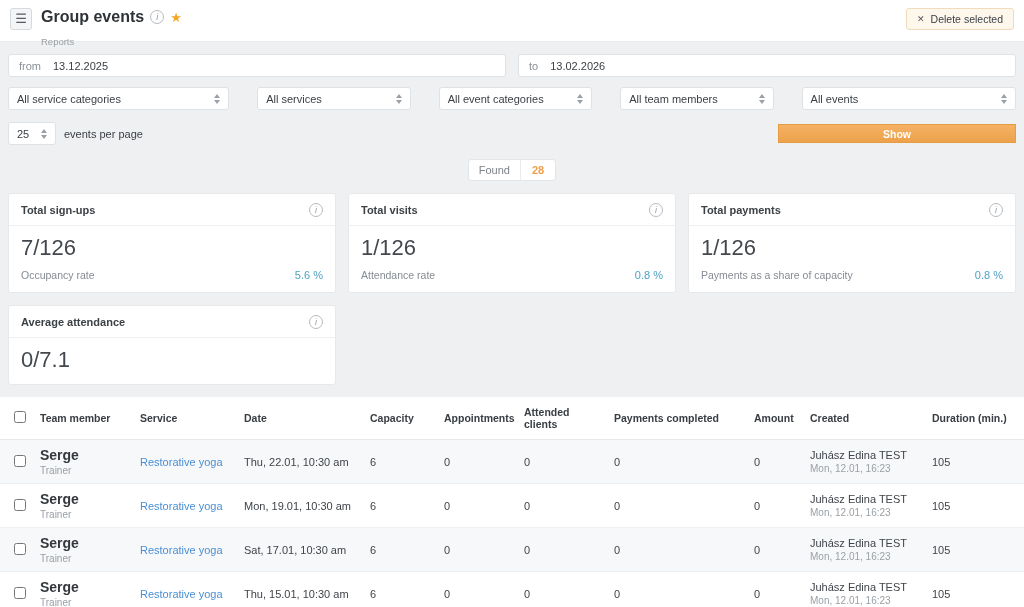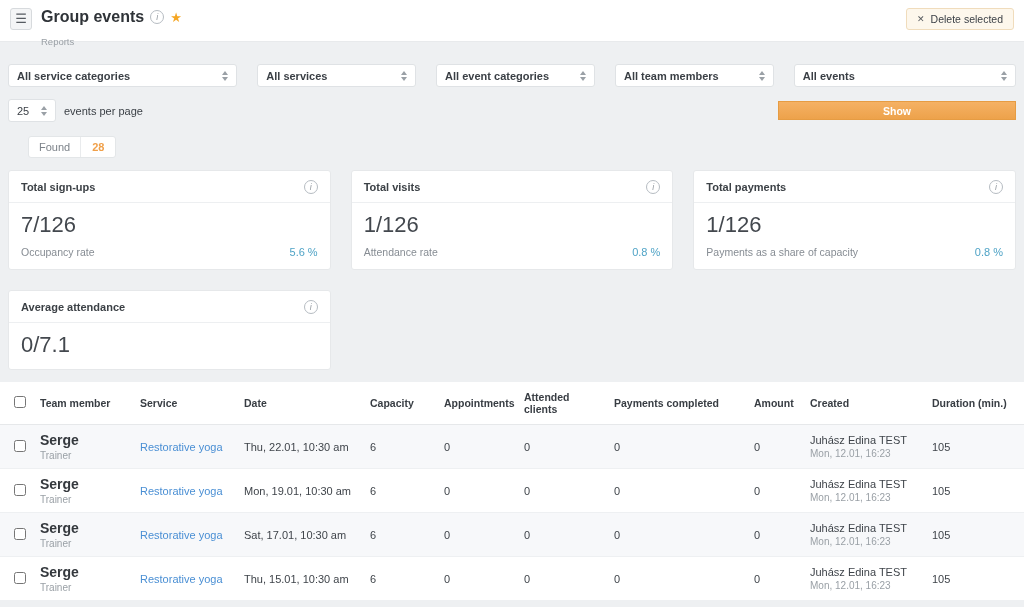--- a/index.html
+++ b/index.html
@@ -17,44 +17,44 @@
   .subtitle { font-size:9.5px; color:#9aa0a6; margin-top:10px; }
   .delete-btn { display:flex; align-items:center; gap:6px; background:#fdf7ec; border:1px solid #f0dcbc; border-radius:3px; padding:4px 10px; font-size:10.5px; color:#3a3f45; cursor:pointer; }
   .delete-x { color:#55595e; font-size:9px; }
 
   
   .filters { padding:12px 8px 0 8px; }
   .date-row { display:flex; gap:12px; }
   .date-field { flex:1; display:flex; align-items:center; background:#fff; border:1px solid #dfe2e5; border-radius:3px; height:23px; }
   .date-label { font-size:11px; color:#8a9096; padding:0 12px 0 10px; }
   .date-input { border:none; outline:none; flex:1; font-size:11px; color:#3a3f45; font-family:"Liberation Sans", sans-serif; background:transparent; }
-  .select-row { display:flex; gap:20px; margin-top:10px;font-weight:bold; }
+  .select-row { display:flex; gap:28px; margin-top:10px; }
   .select { display:flex; align-items:center; justify-content:space-between; background:#fff; border:1px solid #dfe2e5; border-radius:3px; height:23px; padding:0 8px; font-size:11px; color:#3a3f45; cursor:pointer; }
   .select-row .select:nth-child(1){ flex:1.5; }
   .select-row .select:nth-child(2){ flex:1; }
   .select-row .select:nth-child(3){ flex:1; }
   .select-row .select:nth-child(4){ flex:1; }
   .select-row .select:nth-child(5){ flex:1.45; }
   .arrows { display:flex; flex-direction:column; align-items:center; margin-left:8px; }
   .arrows i { display:block; width:0; height:0; border-left:3px solid transparent; border-right:3px solid transparent; }
   .arrows .up { border-bottom:4px solid #9aa0a6; margin-bottom:2px; }
   .arrows .down { border-top:4px solid #9aa0a6; }
   .perpage-row { display:flex; align-items:center; margin-top:12px; }
   .perpage-select { width:48px; }
   .perpage-label { font-size:11px; color:#3a3f45; margin-left:8px; }
   .show-btn { margin-left:auto; width:238px; height:19px; border:1px solid #e69c43; border-radius:0; background:linear-gradient(#f5b164,#eda24b); color:#fff; font-size:10.5px; font-weight:bold; cursor:pointer; }
 
   
-  .found-wrap { text-align:left; margin-top:14px;margin-left:28px; }
+  .found-wrap { text-align:center; margin-top:14px; }
   .found { display:inline-flex; align-items:stretch; background:#fff; border:1px solid #e3e6e8; border-radius:3px; font-size:11px; overflow:hidden; }
   .found-label { padding:4px 10px; color:#7d838a; border-right:1px solid #e9ebed; }
   .found-count { padding:4px 11px; color:#f0a04a; font-weight:bold; }
 
   
-  .stats { display:grid; grid-template-columns:repeat(3,1fr); gap:20px; padding:12px 8px 0 8px; }
+  .stats { display:grid; grid-template-columns:repeat(3,1fr); gap:12px; padding:12px 8px 0 8px; }
   .card { background:#fff; border:1px solid #e6e8ea; border-radius:3px; padding:9px 12px 11px 12px; }
   .card-head { display:flex; align-items:center; justify-content:space-between; }
   .card-title { font-size:11px; font-weight:bold; color:#3c4146; }
   .card-div { border-bottom:1px solid #edeff1; margin:8px -12px 9px -12px; }
   .card-value { font-size:22px; color:#43484e; }
   .card-foot { display:flex; align-items:baseline; justify-content:space-between; margin-top:8px; }
   .card-label { font-size:10.5px; color:#868c93; }
   .card-percent { font-size:11px; color:#4fa3c6; }
 
   
@@ -84,20 +84,30 @@
       <div class="subtitle">Reports</div>
     </div>
   </div>
   <button class="delete-btn">
     <span class="delete-x">✕</span>
     <span>Delete selected</span>
   </button>
 </header>
 
 <div class="filters">
+  <div class="date-row">
+    <div class="date-field">
+      <span class="date-label">from</span>
+      <input class="date-input" value="13.12.2025" style="">
+    </div>
+    <div class="date-field">
+      <span class="date-label">to</span>
+      <input class="date-input" value="13.02.2026" style="">
+    </div>
+  </div>
   <div class="select-row">
     <div class="select">
       <span>All service categories</span>
       <span class="arrows">
           <i class="up"></i>
           <i class="down"></i>
         </span>
     </div>
     <div class="select">
       <span>All services</span>

